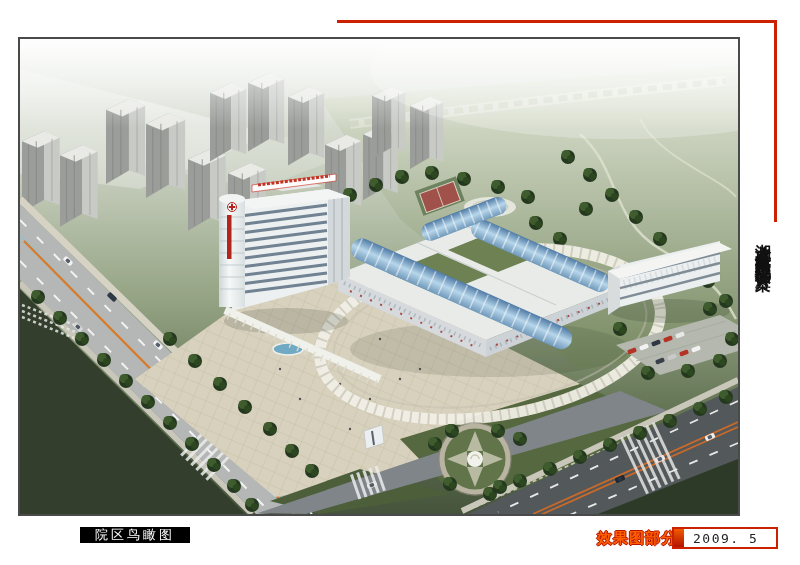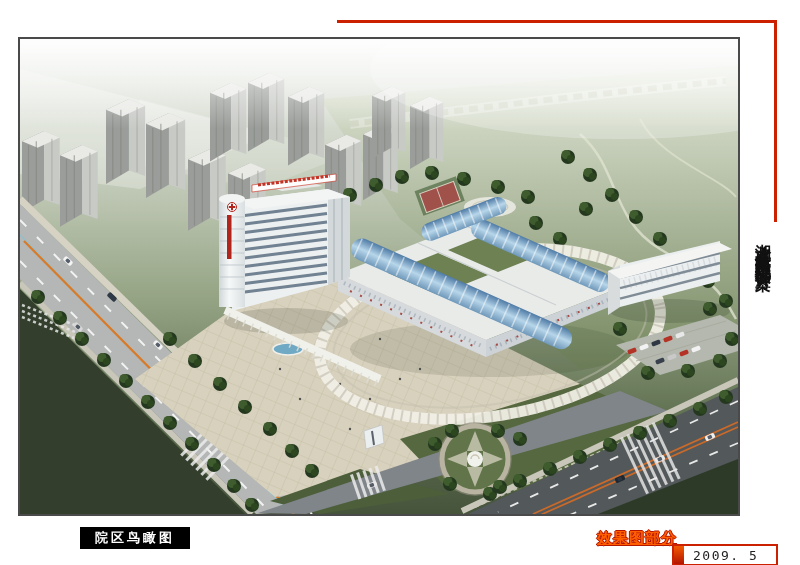--- a/index.html
+++ b/index.html
@@ -13,28 +13,28 @@
   .header-title{position:absolute;left:92px;top:13px;font-size:11.5px;font-weight:bold;
     color:var(--header-text);letter-spacing:1px;white-space:nowrap;}
   .rule-h{position:absolute;left:337px;top:20px;width:440px;height:3px;background:var(--accent-red);}
   .rule-v{position:absolute;left:774px;top:20px;width:3px;height:202px;background:var(--accent-red);}
   .side-title{position:absolute;left:748px;top:231px;width:30px;height:296px;
     writing-mode:vertical-rl;text-orientation:upright;font-size:16px;font-weight:bold;
     color:#111;letter-spacing:2px;font-family:"DejaVu Sans",sans-serif;line-height:30px;}
   .frame{position:absolute;left:18px;top:37px;width:722px;height:479px;box-sizing:border-box;
     border:2px solid var(--frame-border);box-shadow:inset 0 0 0 1px #cfcfcf;background:#9aa78c;}
   .frame svg{display:block;}
-  .caption-left{position:absolute;left:80px;top:527px;width:110px;height:22px;
-    background:var(--caption-bg);color:var(--caption-text);font-size:13px;font-weight:bold;
+  .caption-left{position:absolute;left:80px;top:527px;width:110px;height:16px;
+    background:var(--caption-bg);color:var(--caption-text);font-size:13px;font-weight:normal;
     letter-spacing:3px;display:flex;align-items:center;justify-content:center;
     font-family:"DejaVu Sans",sans-serif;}
   .section-label{position:absolute;left:597px;top:529px;font-size:15px;font-weight:bold;
     letter-spacing:1px;color:var(--section-label-color);font-family:"DejaVu Sans",sans-serif;
-    text-shadow:1px 0 #b41600,-1px 0 #b41600,0 1px #b41600,0 -1px #b41600;text-decoration:underline;}
-  .date-box{position:absolute;left:672px;top:544px;width:106px;height:22px;box-sizing:border-box;
+    text-shadow:1px 0 #b41600,-1px 0 #b41600,0 1px #b41600,0 -1px #b41600;}
+  .date-box{position:absolute;left:672px;top:527px;width:106px;height:22px;box-sizing:border-box;
     border:2px solid var(--accent-red);background:#fff;display:flex;align-items:center;}
   .date-bar{width:10px;height:100%;background:linear-gradient(180deg,#f25a00,#b31500);}
   .date-text{margin-left:9px;font-size:13px;color:#222;letter-spacing:1.5px;
     font-family:"DejaVu Sans Mono",monospace;}
 </style>
 </head>
 <body>
 
 <div class="board">
 

